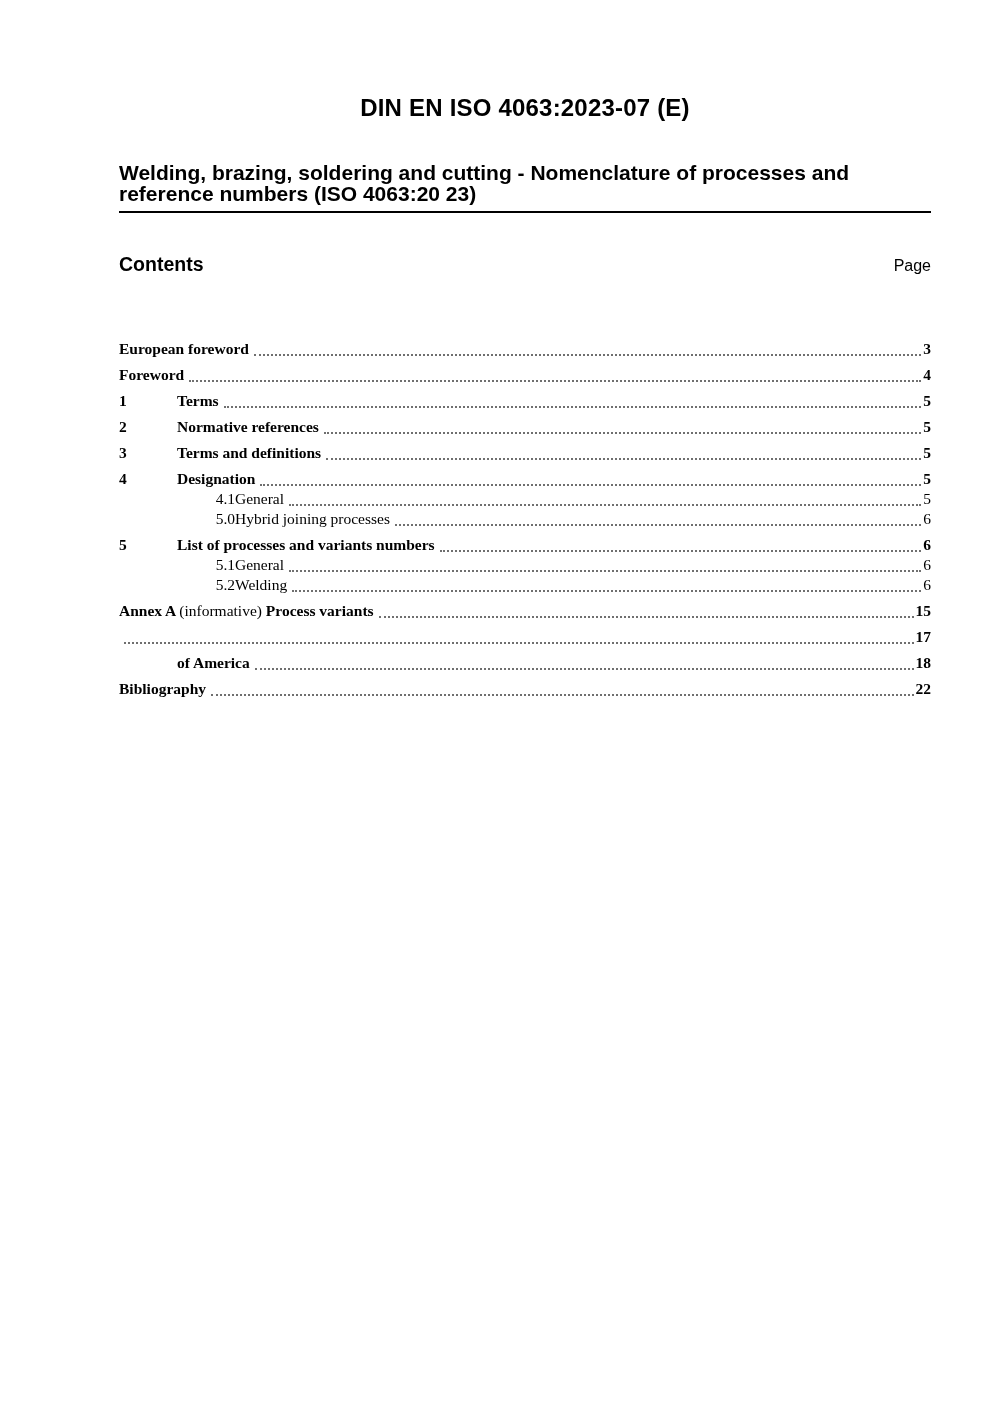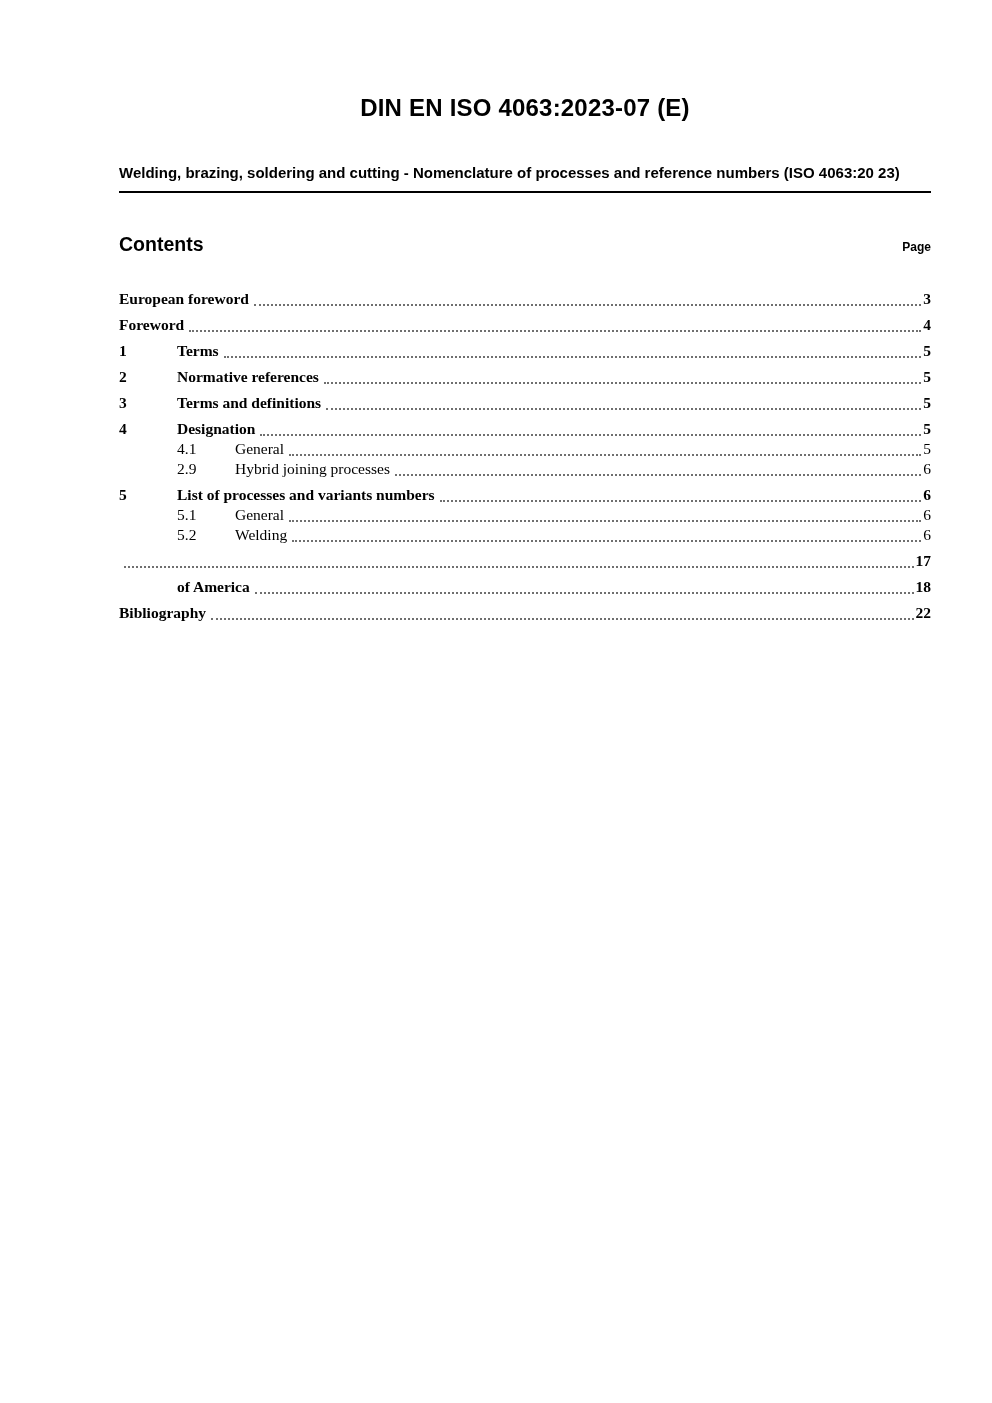--- a/index.html
+++ b/index.html
@@ -27,54 +27,54 @@
     font-weight: bold;
     font-size: 24px;
     line-height: 26px;
     letter-spacing: 0.2px;
     text-align: center;
   }
   .subtitle {
     margin-top: 42px;
     font-family: "Liberation Sans", sans-serif;
     font-weight: bold;
-    font-size: 15px;
+    font-size: 21px;
     line-height: 20.5px;
     padding-bottom: 7px;
     border-bottom: 2.5px solid #000000;
   }
   .contents-row {
     margin-top: 40px;
-    margin-bottom: 34px;
+    margin-bottom: 64px;
     display: flex;
     justify-content: space-between;
     align-items: baseline;
   }
   .contents-title {
     font-family: "Liberation Sans", sans-serif;
     font-weight: bold;
     font-size: 19.5px;
     line-height: 22px;
   }
   .page-label {
     font-family: "Liberation Sans", sans-serif;
-    font-weight: bold;
-    font-size: 12px;
+    font-weight: normal;
+    font-size: 16px;
   }
   .toc {
     font-size: 15.5px;
   }
   .entry { margin-top: 6px; }
   .entry.sub { margin-top: 0; }
   .line {
     display: flex;
     align-items: baseline;
     line-height: 20px;
   }
-  .sub .line { margin-left: 58px; }
+  .sub .line { margin-left: 58px; text-align: right; }
   .num { flex: 0 0 58px; }
   .label { white-space: nowrap; }
   .chapter .num,
   .chapter .label,
   .top .label,
   .seg-bold,
   .top .pagenum,
   .chapter .pagenum,
   .annex .pagenum,
   .annex2 .pagenum {
@@ -158,21 +158,21 @@
       <div class="entry sub">
         <div class="line">
           <span class="num">4.1</span>
           <span class="label">General</span>
           <span class="leader"></span>
           <span class="pagenum">5</span>
         </div>
       </div>
       <div class="entry sub">
         <div class="line">
-          <span class="num">2.9</span>
+          <span class="num">5.0</span>
           <span class="label">Hybrid joining processes</span>
           <span class="leader"></span>
           <span class="pagenum">6</span>
         </div>
       </div>
       <div class="entry chapter">
         <div class="line">
           <span class="num">5</span>
           <span class="label">List of processes and variants numbers</span>
           <span class="leader"></span>
@@ -186,20 +186,27 @@
           <span class="leader"></span>
           <span class="pagenum">6</span>
         </div>
       </div>
       <div class="entry sub">
         <div class="line">
           <span class="num">5.2</span>
           <span class="label">Welding</span>
           <span class="leader"></span>
           <span class="pagenum">6</span>
+        </div>
+      </div>
+      <div class="entry annex">
+        <div class="line">
+          <span class="label"><span class="seg-bold">Annex A </span><span class="seg-normal">(informative) </span><span class="seg-bold">Process variants</span></span>
+          <span class="leader"></span>
+          <span class="pagenum">15</span>
         </div>
       </div>
       <div class="entry annex">
         <div class="line">
           <span class="leader"></span>
           <span class="pagenum">17</span>
         </div>
       </div>
       <div class="entry annex2">
         <div class="line cont">

